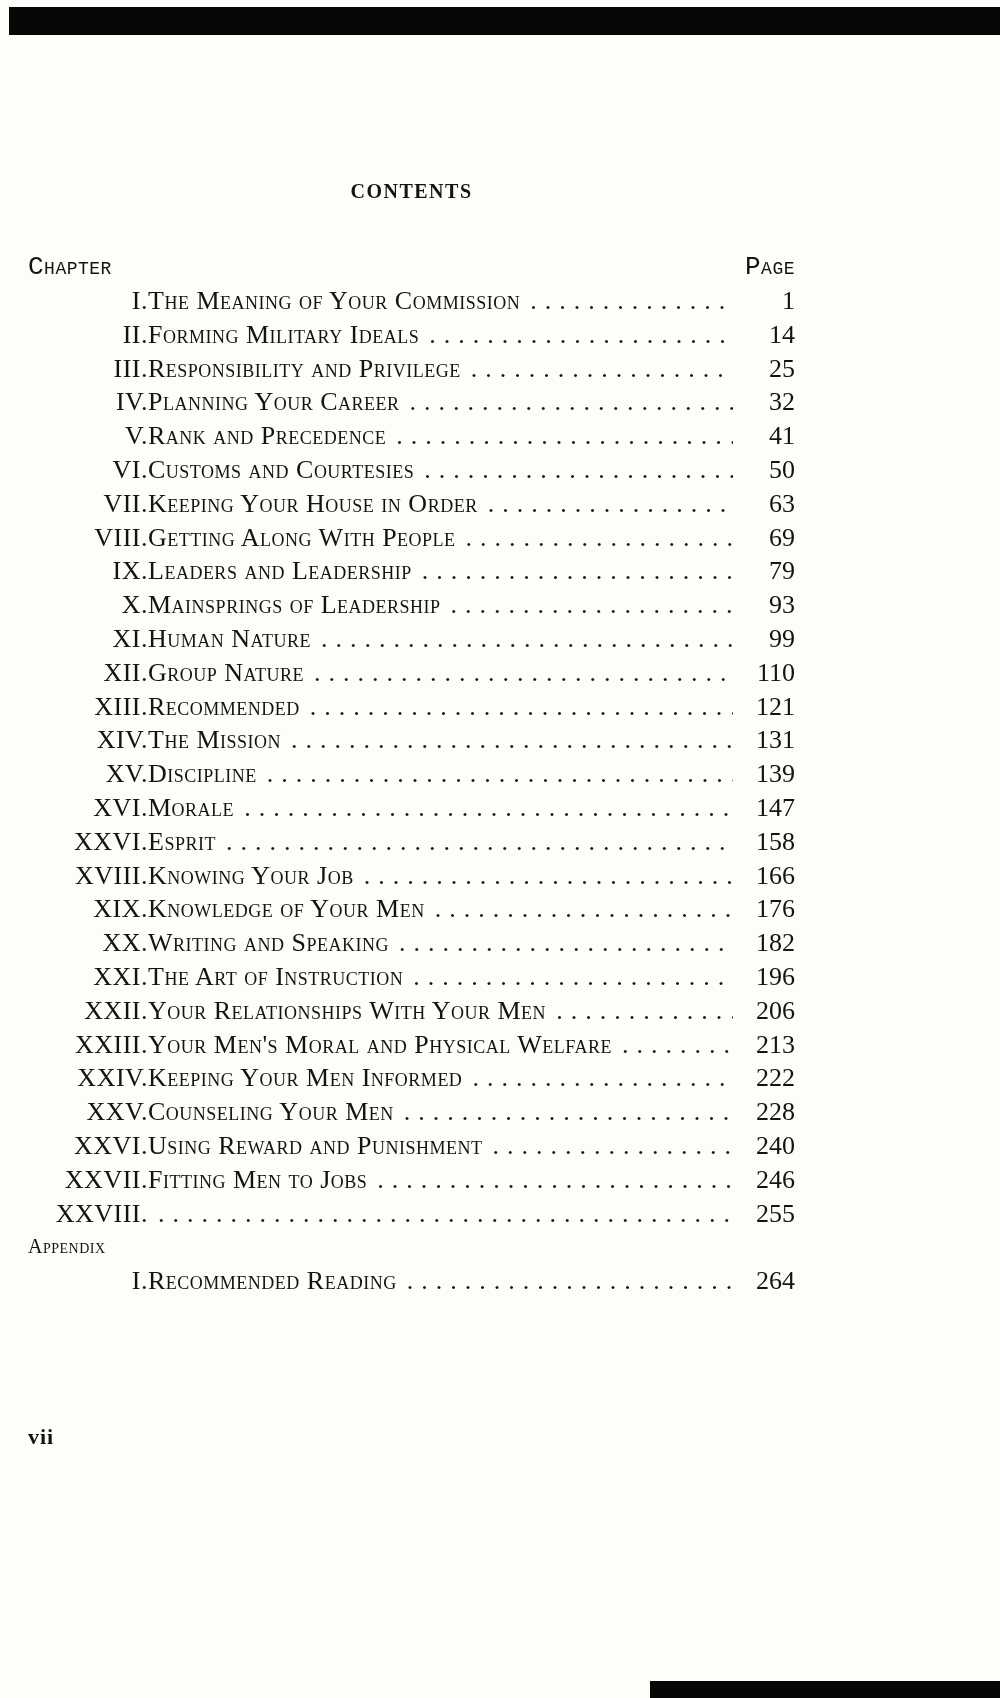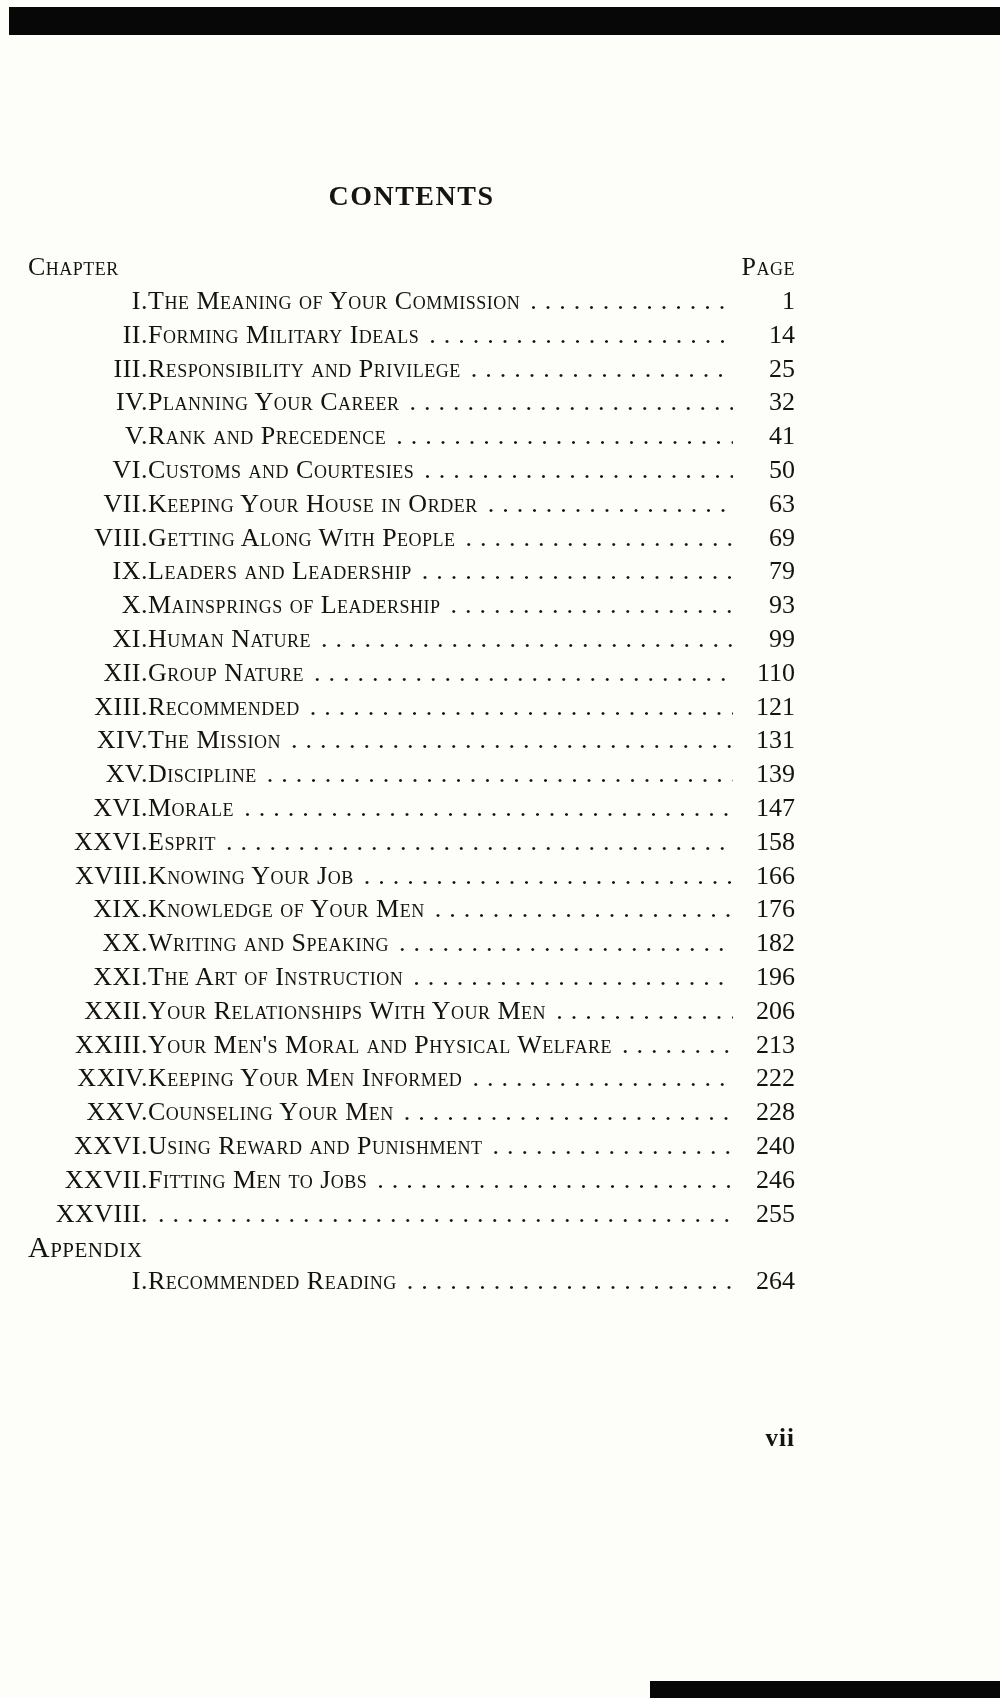--- a/index.html
+++ b/index.html
@@ -36,41 +36,42 @@
     height: 17px;
     background: #070707;
   }
   .title {
     position: absolute;
     top: 180px;
     left: 28px;
     width: 767px;
     margin: 0;
     text-align: center;
-    font-size: 28px;
+    font-size: 20px;
     font-weight: 700;
     letter-spacing: 1.5px;
     color: #17130f;
   }
   .toc {
     position: absolute;
     top: 250px;
     left: 28px;
     width: 767px;
   }
   .sc {
     font-variant: small-caps;
   }
   .header-row {
     display: flex;
     justify-content: space-between;
     align-items: baseline;
     line-height: 34px;
     font-size: 26px;
     letter-spacing: 0.5px;
+    font-family: Liberation Mono, monospace;
   }
   .toc-row {
     display: flex;
     align-items: baseline;
     line-height: 33.8px;
     font-size: 26px;
   }
   .numeral {
     flex: none;
     width: 120px;
@@ -94,30 +95,30 @@
     padding-right: 4px;
   }
   .pagenum {
     flex: none;
     width: 62px;
     text-align: right;
     white-space: nowrap;
   }
   .section-heading {
     line-height: 33.8px;
-    font-size: 30px;
+    font-size: 20px;
     letter-spacing: 0.5px;
   }
   .folio {
     position: absolute;
     top: 1424px;
     left: 28px;
     width: 767px;
-    text-align: right;
-    font-size: 25px;
+    text-align: left;
+    font-size: 22px;
     font-weight: 700;
     letter-spacing: 1px;
   }
 </style>
 </head>
 <body>
 
 <div class="page">
 
   <div class="scan-bar-top"></div>

